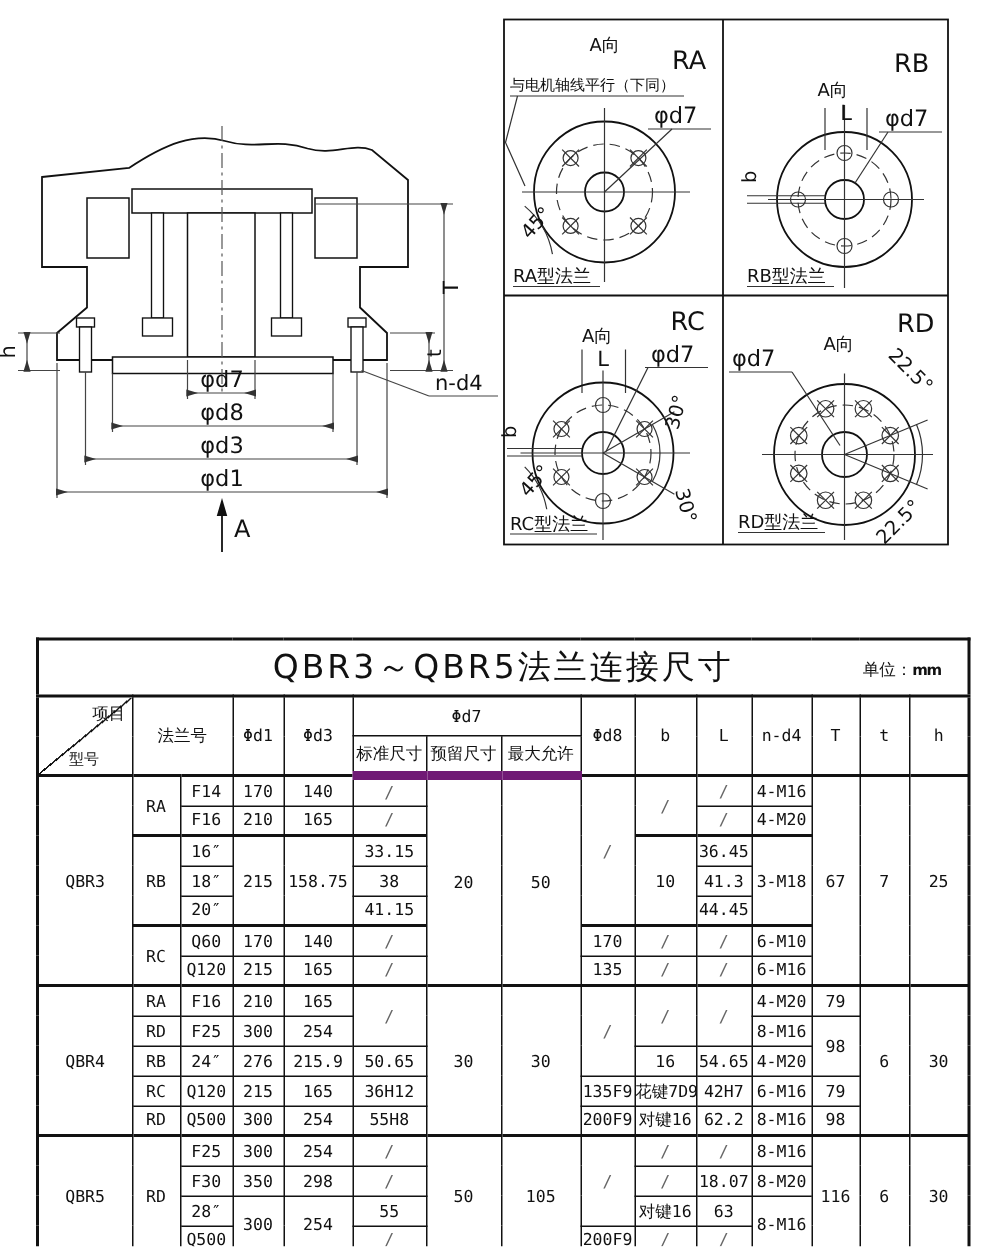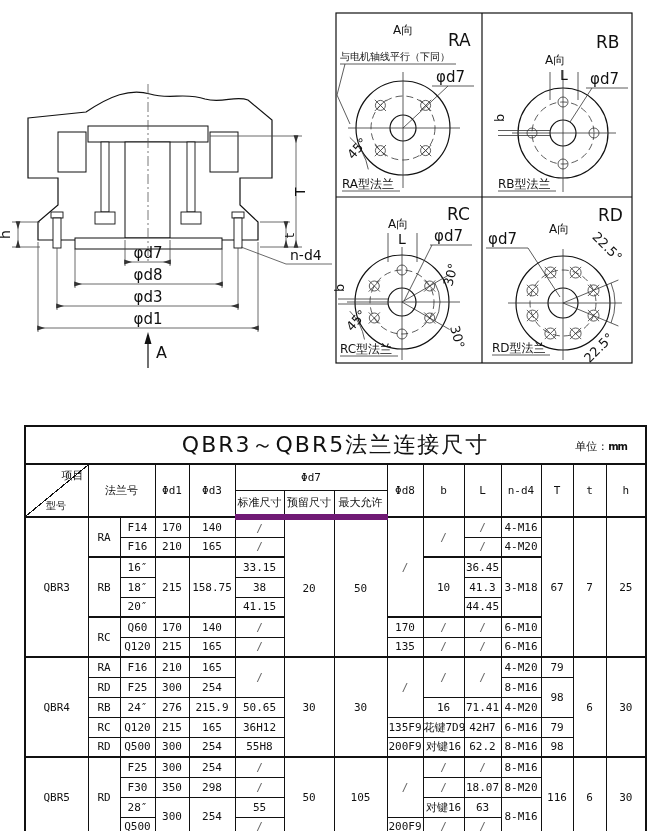--- a/index.html
+++ b/index.html
@@ -421,21 +421,21 @@
           <td>8-M16</td>
           <td rowspan="2">98</td>
         </tr>
         <tr>
           <td>RB</td>
           <td>24″</td>
           <td>276</td>
           <td>215.9</td>
           <td>50.65</td>
           <td>16</td>
-          <td>71.41</td>
+          <td>54.65</td>
           <td>4-M20</td>
         </tr>
         <tr>
           <td>RC</td>
           <td>Q120</td>
           <td>215</td>
           <td>165</td>
           <td>36H12</td>
           <td>135F9</td>
           <td>花键7D9</td>

